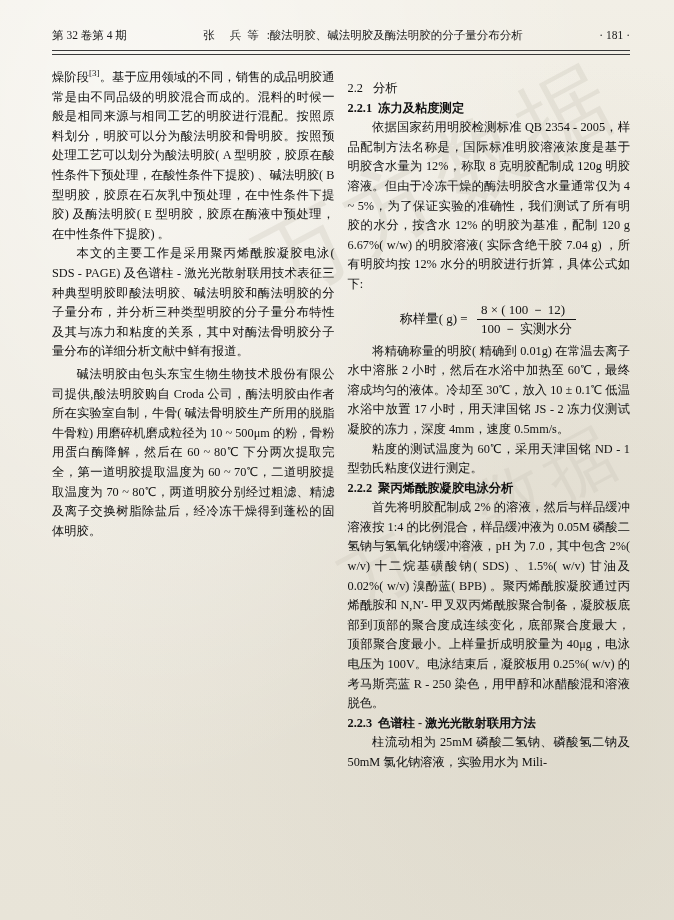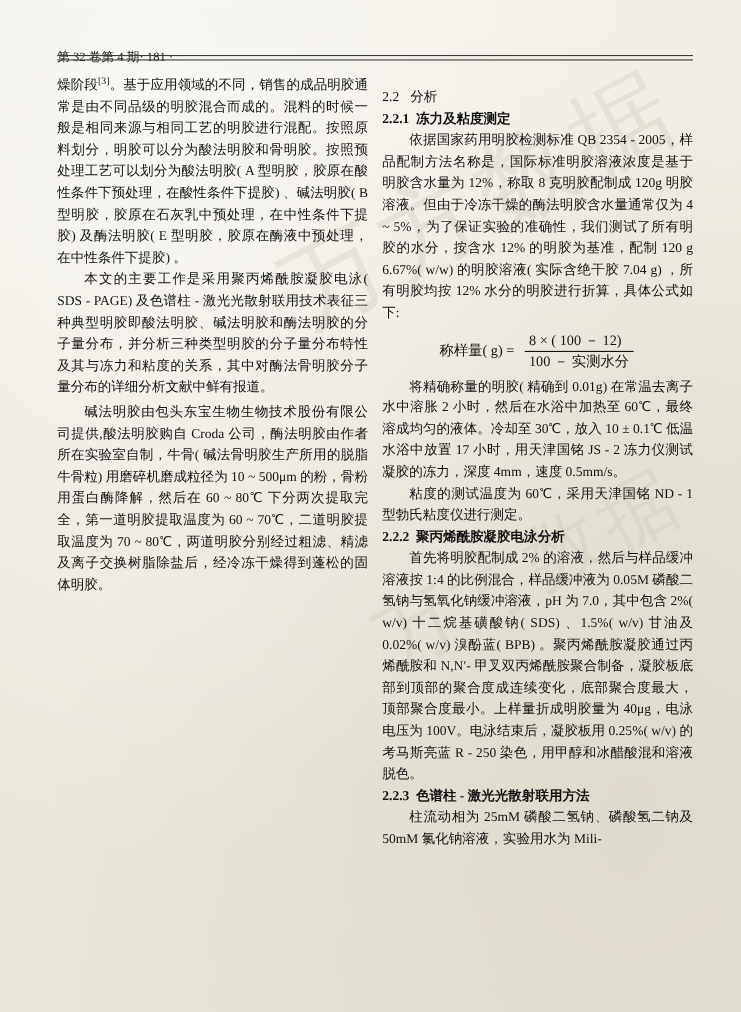--- a/index.html
+++ b/index.html
@@ -45,21 +45,21 @@
     color: rgba(170,165,150,0.14);
     transform: rotate(-28deg);
     letter-spacing: 6px;
     pointer-events: none;
     font-family: "DejaVu Sans", sans-serif;
   }
 
   
   .header {
     position: absolute;
-    top: 44px;
+    top: 28px;
     left: 52px;
     right: 44px;
     height: 22px;
     font-size: 11.5px;
     color: #1a1a1a;
     display: flex;
     align-items: baseline;
     white-space: nowrap;
   }
   .header .vol { letter-spacing: 0px; }
@@ -151,20 +151,23 @@
 </head>
 <body>
 
 <div class="page">
   <div class="paper-noise"></div>
   <div class="watermark">万方数据</div>
   <div class="watermark2">万方数据</div>
 
   <div class="header">
     <span class="vol">第 32 卷第 4 期</span>
+    <span class="mid">
+      <span class="author">张    兵等</span><span>:酸法明胶、碱法明胶及酶法明胶的分子量分布分析</span>
+    </span>
     <span class="pageno">· 181 ·</span>
   </div>
   <div class="rule-top"></div>
   <div class="rule-top2"></div>
 
   <div class="columns">
 
     <div class="col">
       <p>燥阶段<sup>[3]</sup>。基于应用领域的不同，销售的成品明胶通常是由不同品级的明胶混合而成的。混料的时候一般是相同来源与相同工艺的明胶进行混配。按照原料划分，明胶可以分为酸法明胶和骨明胶。按照预处理工艺可以划分为酸法明胶( A 型明胶，胶原在酸性条件下预处理，在酸性条件下提胶) 、碱法明胶( B 型明胶，胶原在石灰乳中预处理，在中性条件下提胶) 及酶法明胶( E 型明胶，胶原在酶液中预处理，在中性条件下提胶) 。</p>
       <p class="ind">本文的主要工作是采用聚丙烯酰胺凝胶电泳( SDS - PAGE) 及色谱柱 - 激光光散射联用技术表征三种典型明胶即酸法明胶、碱法明胶和酶法明胶的分子量分布，并分析三种类型明胶的分子量分布特性及其与冻力和粘度的关系，其中对酶法骨明胶分子量分布的详细分析文献中鲜有报道。</p>

